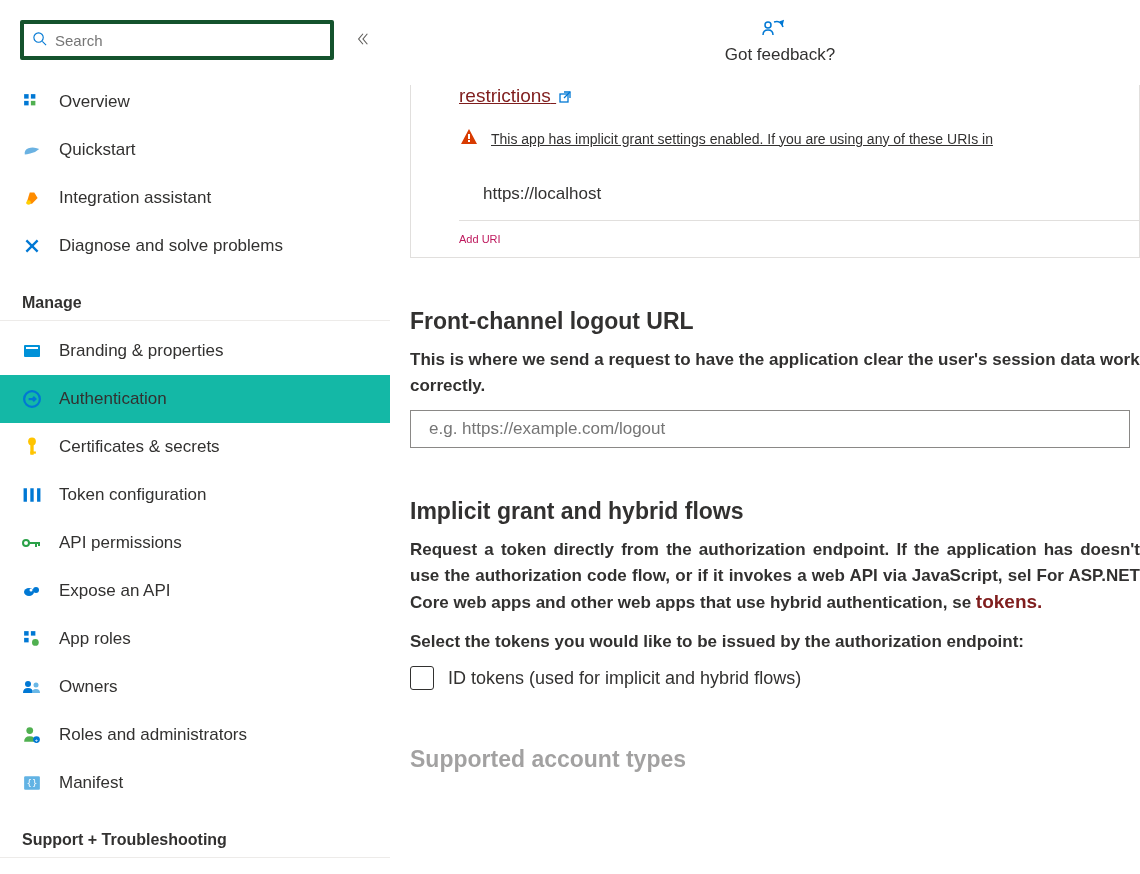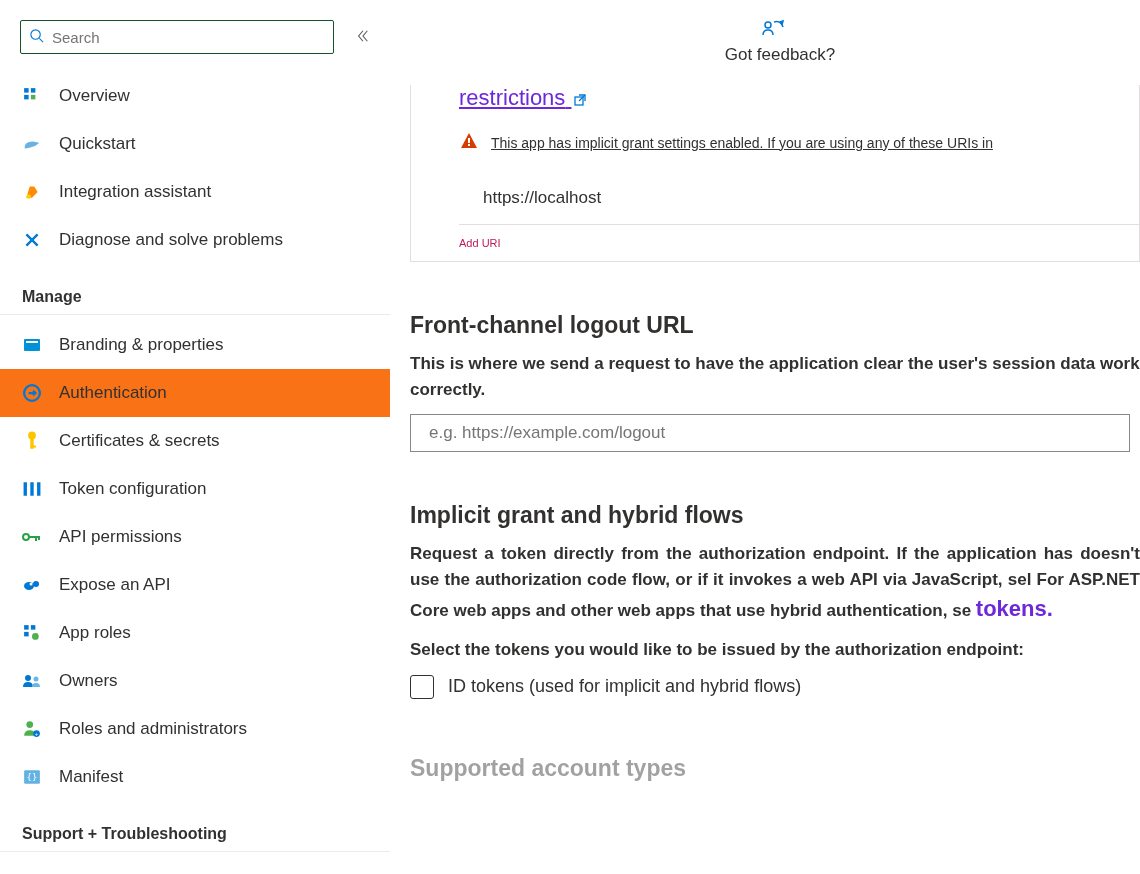--- a/index.html
+++ b/index.html
@@ -22,21 +22,21 @@
     flex-shrink: 0;
   }
   .search-row {
     display: flex;
     align-items: center;
     padding: 0 20px;
   }
   .search-box {
     display: flex;
     align-items: center;
-    border: 1px solid #14532d;
+    border: 4px solid #14532d;
     height: 32px;
     width: 318px;
     border-radius: 2px;
     padding: 16px 8px;
   }
   .search-box input {
     border: none;
     outline: none;
     font-size: 15px;
     margin-left: 6px;
@@ -50,21 +50,21 @@
   }
   .nav-list { margin-top: 18px; }
   .nav-item {
     display: flex;
     align-items: center;
     height: 48px;
     padding: 0 22px;
     font-size: 17px;
     cursor: pointer;
   }
-  .nav-item.selected { background: #f97316; }
+  .nav-item.selected { background: #14b8a6; }
   .nav-icon {
     width: 20px;
     height: 20px;
     display: inline-flex;
     align-items: center;
     justify-content: center;
     margin-right: 17px;
     flex-shrink: 0;
   }
   .section-header {
@@ -90,22 +90,22 @@
     margin-right: 14px;
     color: #0078d4;
   }
   .card {
     border: 1px solid #e1dfdd;
     border-top: none;
     margin-left: 20px;
     padding: 0 0 12px 48px;
   }
   .link-text {
-    color: #6d28d9;
-    font-size: 22px;
+    color: #7f1d1d;
+    font-size: 19px;
     cursor: pointer;
     text-decoration: underline;
   }
   .link-text.noul { text-decoration: none; }
   .warn-row {
     display: flex;
     align-items: center;
     margin-top: 20px;
     font-size: 14px;
   }

